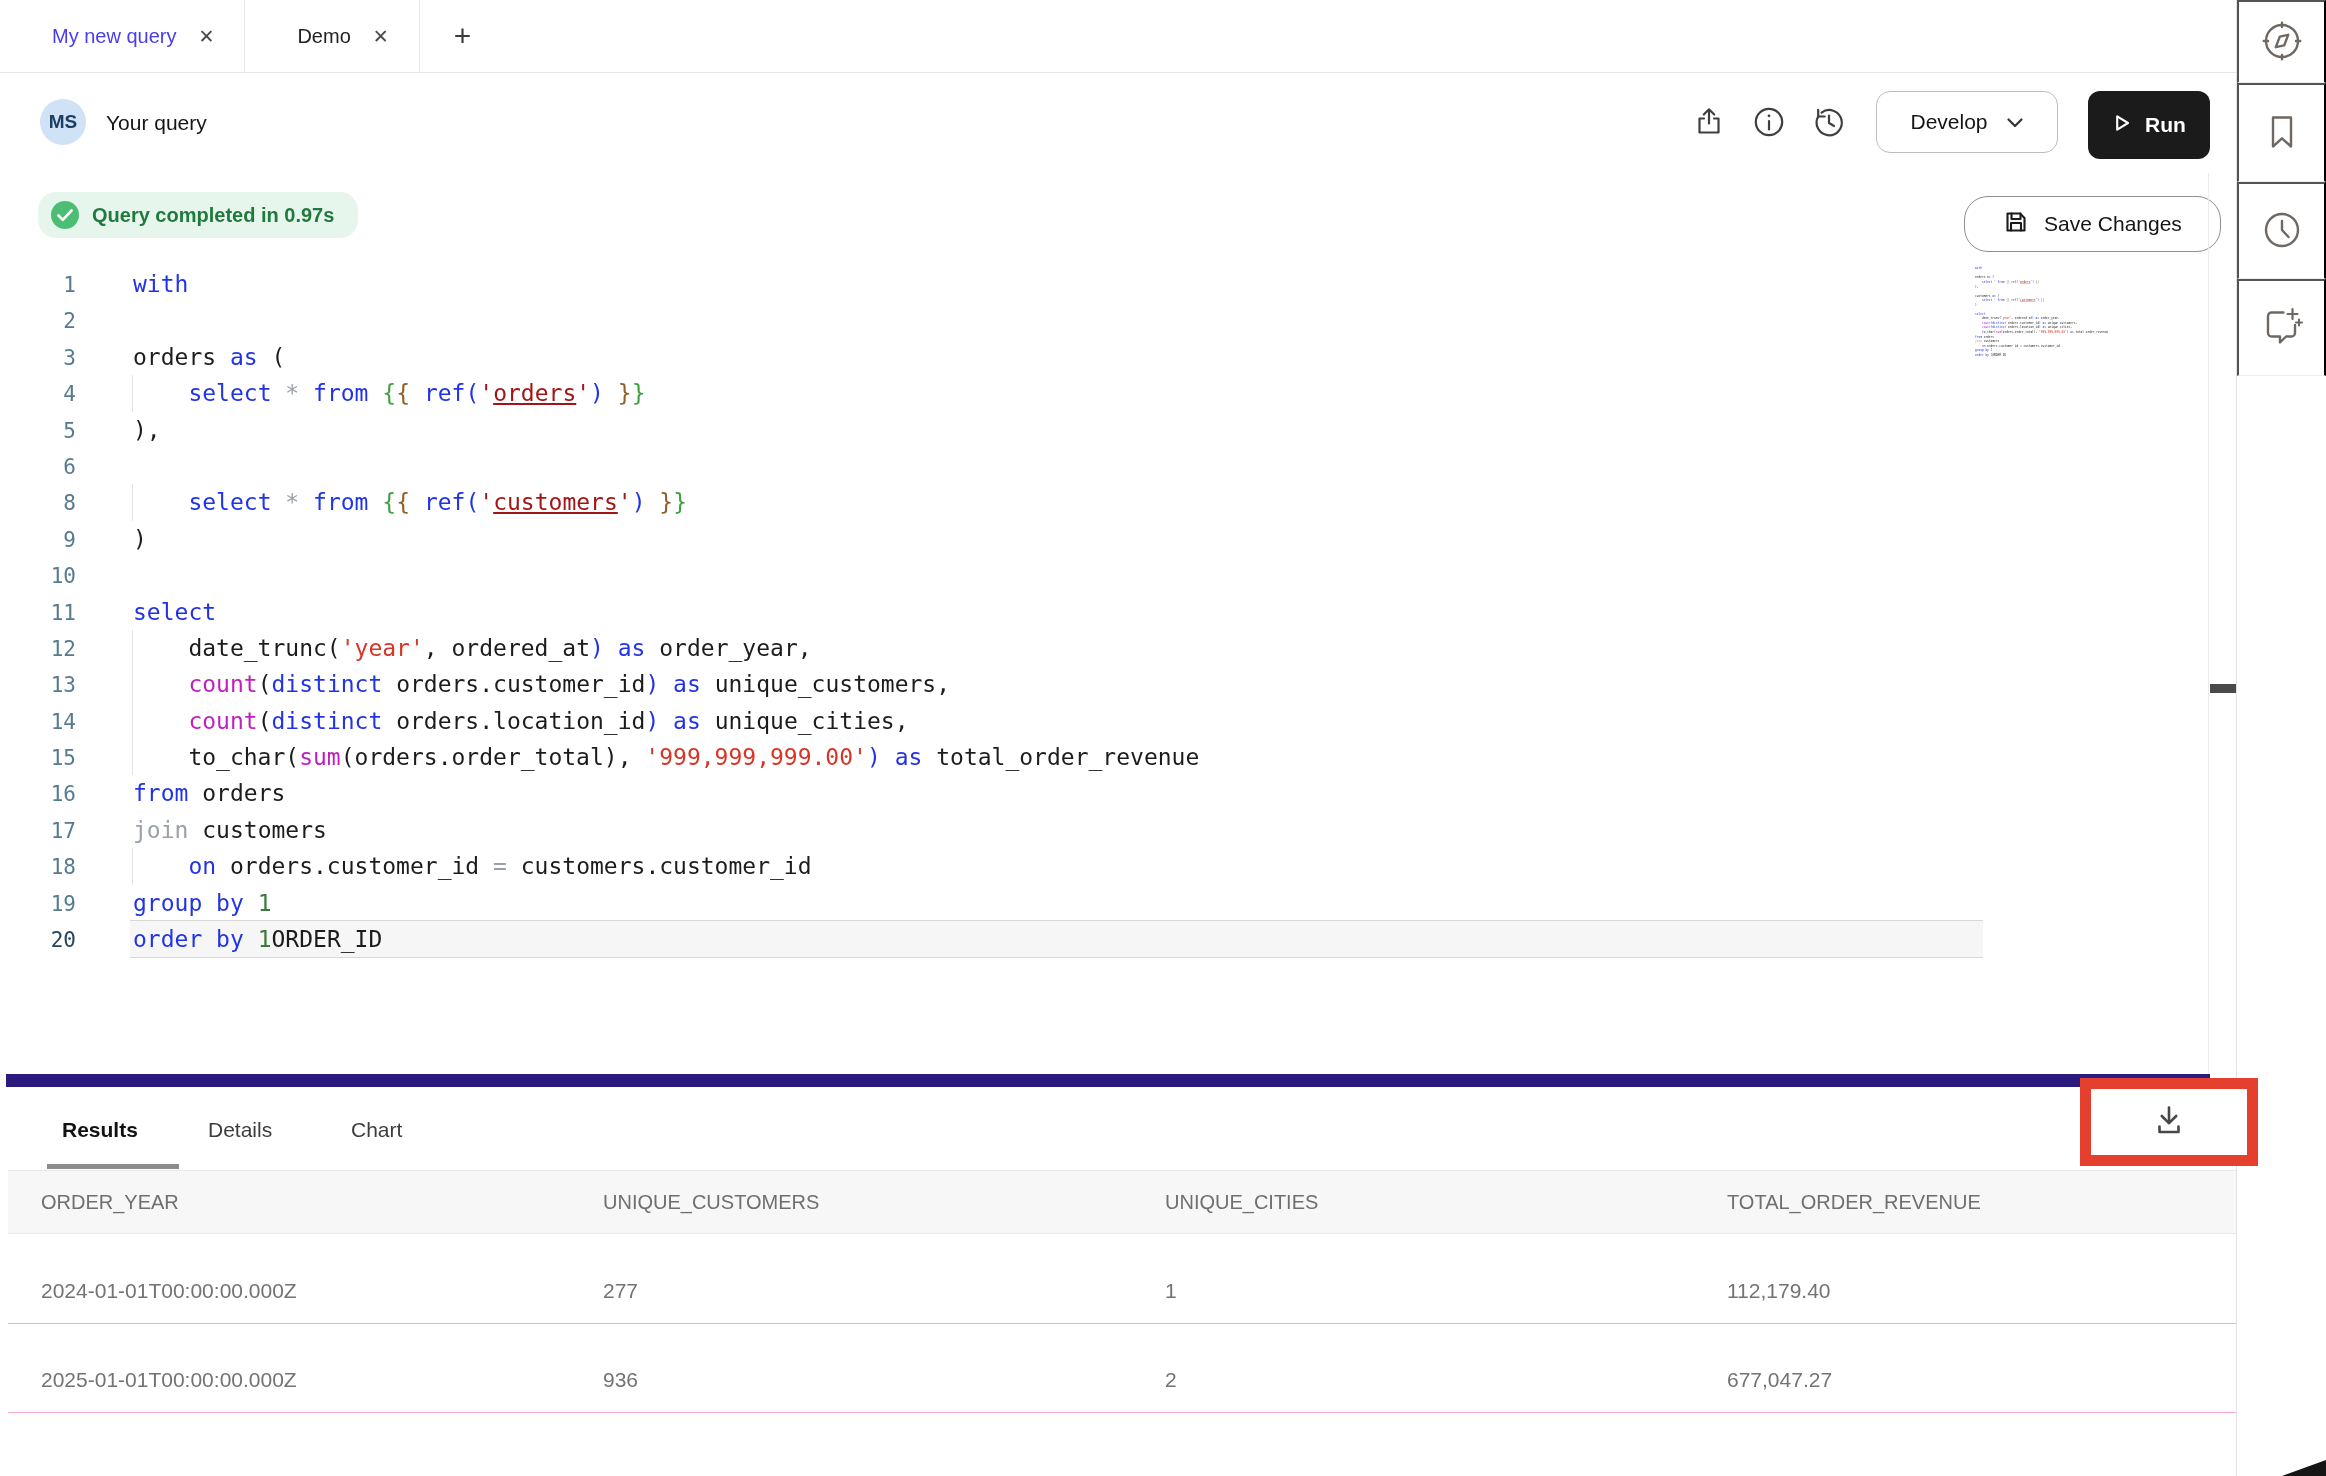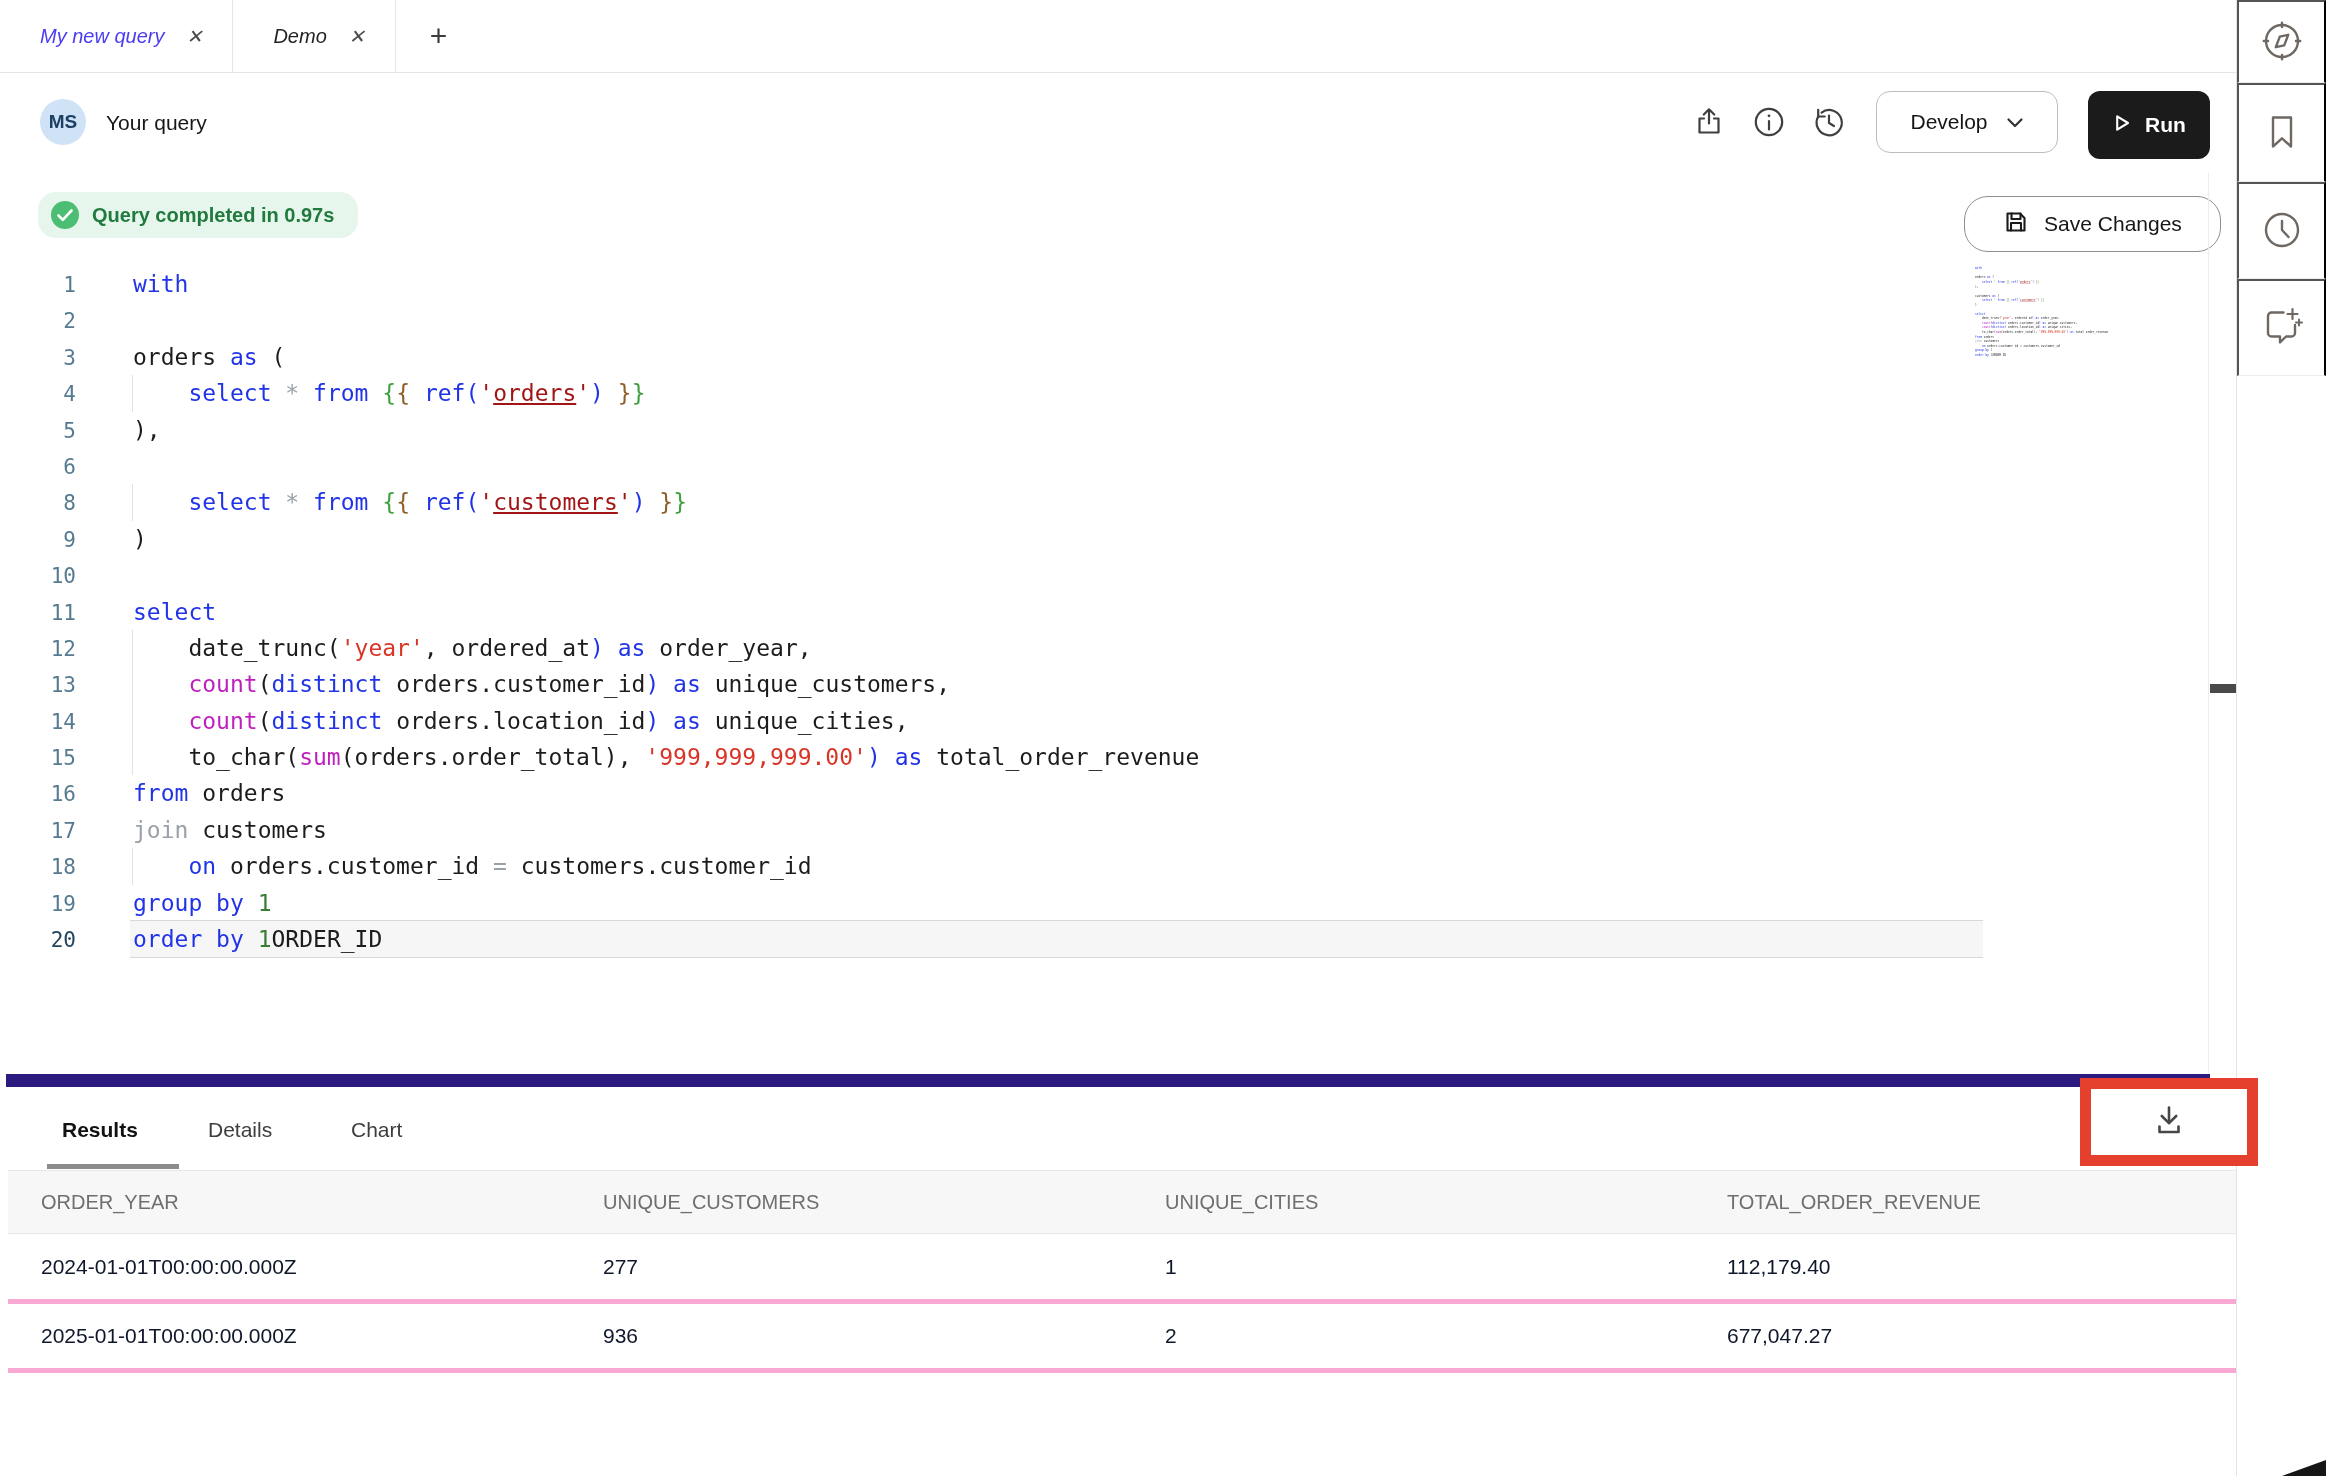--- a/index.html
+++ b/index.html
@@ -2,21 +2,21 @@
 <html><head>
 <meta charset="utf-8">
 <style>
   html,body{margin:0;padding:0;}
   body{width:2326px;height:1476px;font-family:"Liberation Sans",sans-serif;background:#ffffff;color:#1b1b1b;}
   .app{position:relative;width:2326px;height:1476px;overflow:hidden;background:#fff;}
   .main{position:absolute;left:0;top:0;width:2236px;height:1476px;}
 
   
   .tabbar{position:absolute;left:0;top:0;width:100%;height:72px;border-bottom:1px solid #e6e6e6;display:flex;align-items:stretch;}
-  .tab{display:flex;align-items:center;gap:22px;padding:0 30px 0 40px;border-right:1px solid #e6e6e6;font-size:20px;color:#222;cursor:default;font-style:italic;}
+  .tab{display:flex;align-items:center;gap:22px;padding:0 30px 0 52px;border-right:1px solid #e6e6e6;font-size:20px;color:#222;cursor:default;}
   .tab.active{color:#4a3df0;}
   .tab .x{color:#4c4c4c;font-size:19px;}
   .newtab{font-size:30px;color:#3c3c3c;padding:0 34px;background:none;border:none;line-height:72px;}
 
   
   .header{position:absolute;top:72px;left:0;width:100%;height:101px;border-bottom:1px solid #e6e6e6;}
   .avatar{position:absolute;left:40px;top:27px;width:46px;height:46px;border-radius:50%;background:#cfe2f6;color:#1d3f63;font-weight:bold;font-size:19px;display:flex;align-items:center;justify-content:center;}
   .title{position:absolute;left:106px;top:39px;font-size:21px;color:#161616;}
   .hicon{position:absolute;top:33px;width:36px;height:36px;display:flex;align-items:center;justify-content:center;background:none;border:none;padding:0;}
   .hicon svg{stroke:#3f3f3f;fill:none;stroke-width:2.2;stroke-linecap:round;stroke-linejoin:round;}
@@ -62,21 +62,21 @@
   .rtab{position:absolute;top:31px;font-size:21px;color:#3d3d3d;background:none;border:none;padding:0;}
   .rtab.active{color:#121212;font-weight:700;}
   .runderline{position:absolute;left:39px;top:77px;width:132px;height:5px;background:#8c8c8c;}
   .red-box{position:absolute;left:2072px;top:-9px;width:178px;height:88px;border:11px solid #e5402d;box-sizing:border-box;background:#fff;z-index:5;display:flex;align-items:center;justify-content:center;}
   .dl-btn{background:none;border:none;padding:0;display:flex;align-items:center;justify-content:center;}
   .dl-btn svg{stroke:#474747;fill:none;stroke-width:2.6;stroke-linecap:round;stroke-linejoin:round;}
 
   .thead{position:absolute;top:83px;left:0;width:2236px;height:64px;background:#f7f7f8;border-top:1px solid #e8e8e8;border-bottom:1px solid #e8e8e8;display:grid;grid-template-columns:562px 562px 562px 548px;align-items:center;color:#6f6f6f;font-size:20px;box-sizing:border-box;}
   .thead div{padding-left:33px;}
   .tbody{position:absolute;top:148px;left:0;width:2236px;}
-  .trow{height:64px;border-bottom:5px solid #f9a8d4;display:grid;grid-template-columns:562px 562px 562px 548px;align-items:center;font-size:21px;color:#0f172a;}
+  .trow{height:64px;border-bottom:1px solid #f9a8d4;display:grid;grid-template-columns:562px 562px 562px 548px;align-items:center;font-size:21px;color:#737373;margin-top:24px;}
   .trow div{padding-left:33px;}
 
   
   .sidebar{position:absolute;left:2236px;top:0;width:90px;height:1476px;background:#fff;border-left:1px solid #e3e3e3;box-sizing:border-box;}
   .scell{display:flex;align-items:center;justify-content:center;border-bottom:1px solid #ededed;background:none;padding:0;width:100%;}
   .scell svg{stroke:#6f6862;fill:none;stroke-width:2.4;stroke-linecap:round;stroke-linejoin:round;}
 
   .cursor-corner{position:absolute;right:0;bottom:0;width:44px;height:16px;background:#151515;clip-path:polygon(0 100%,100% 0,100% 100%);}
 </style>
 </head>

